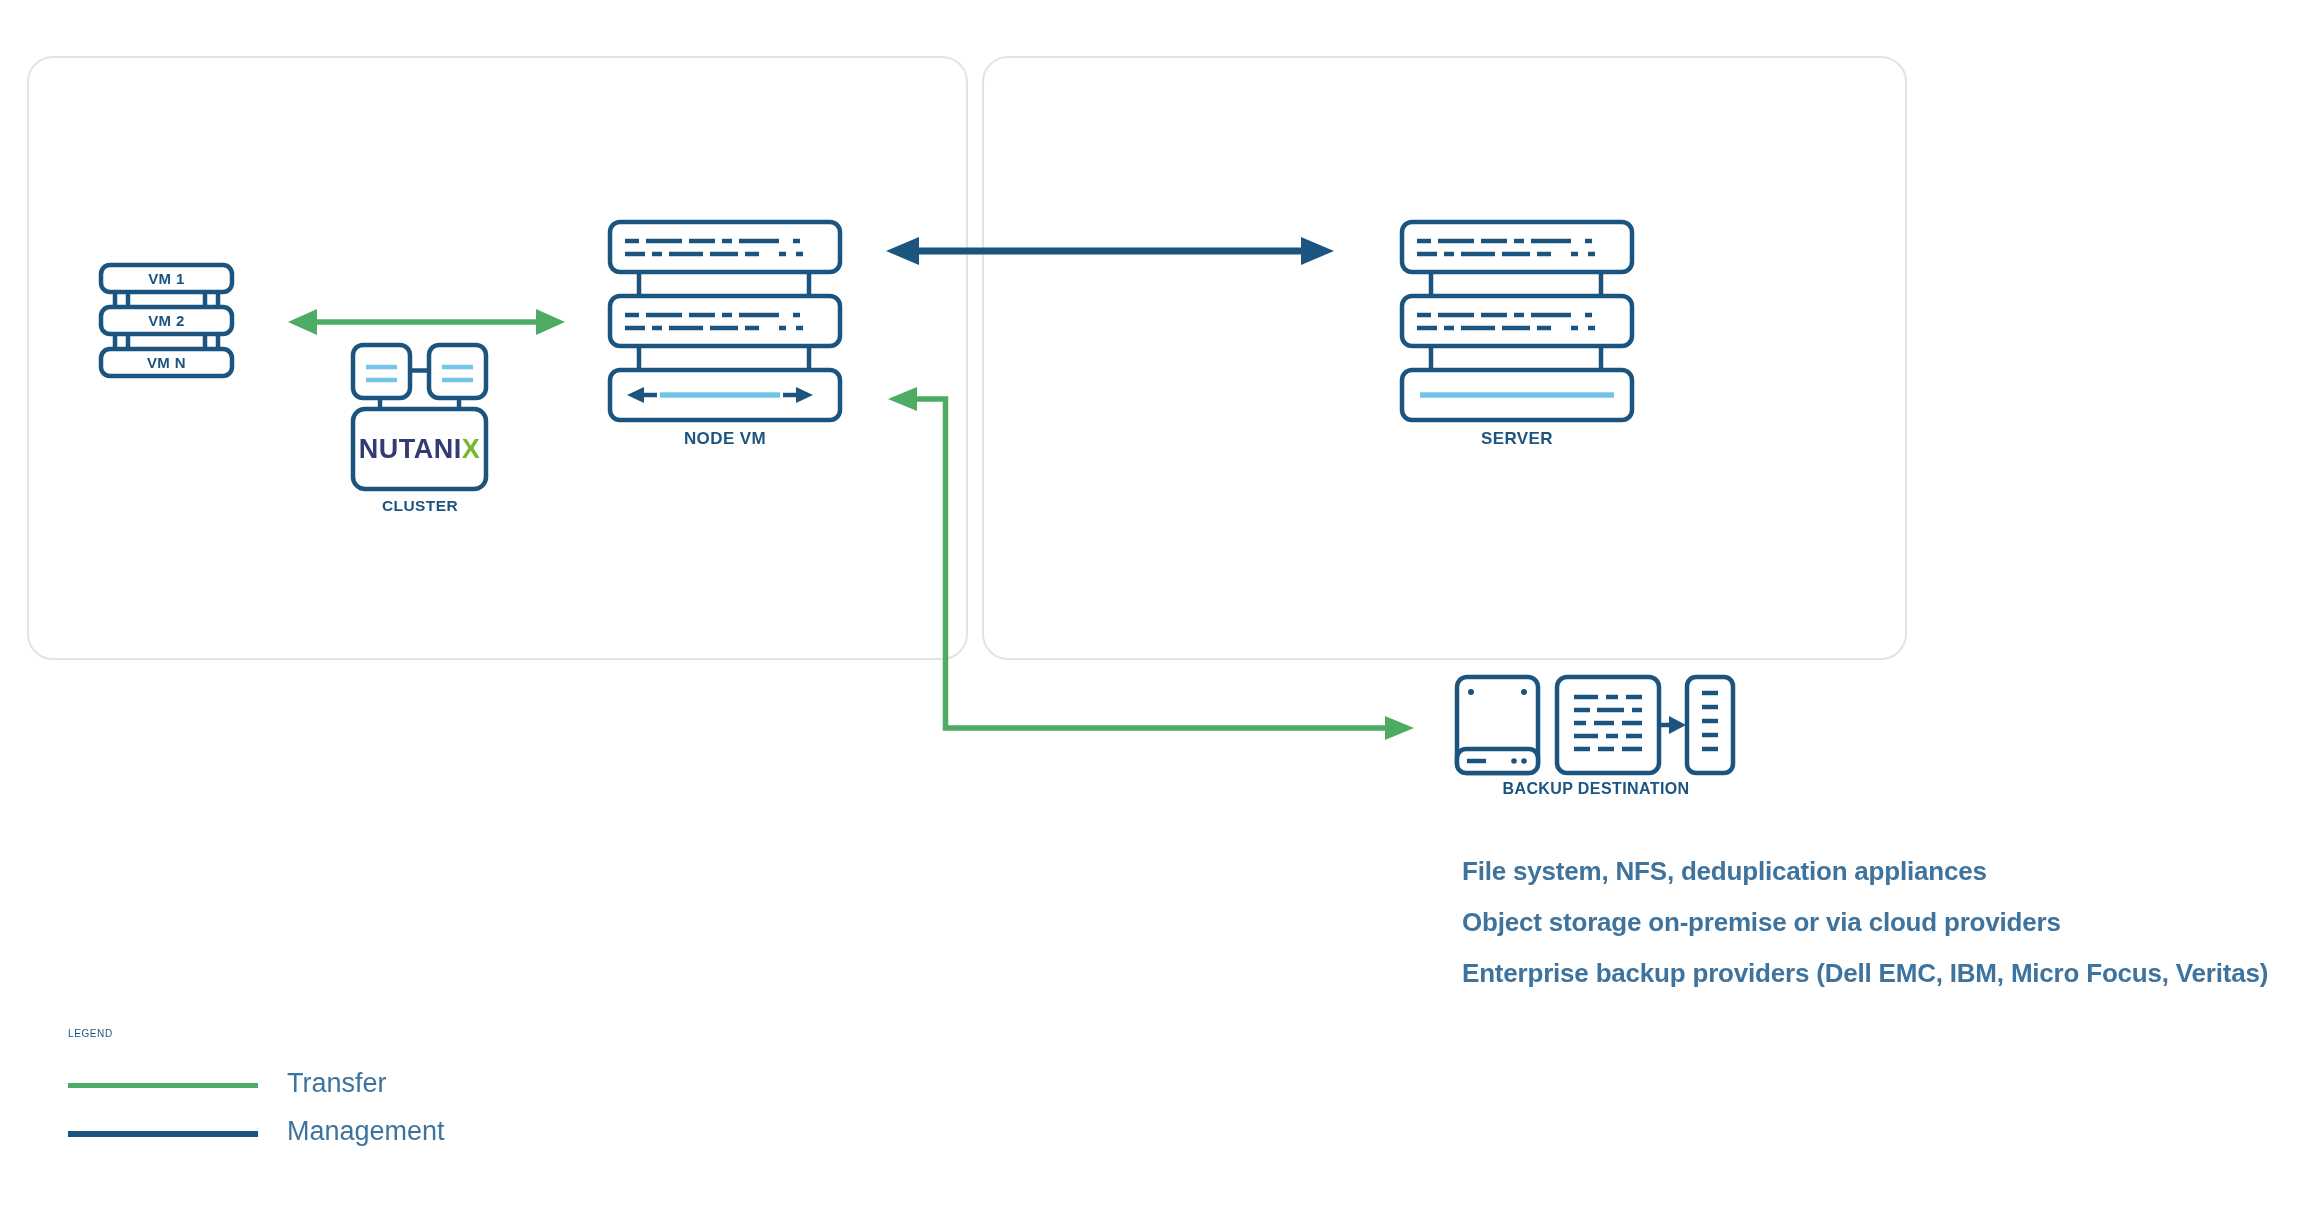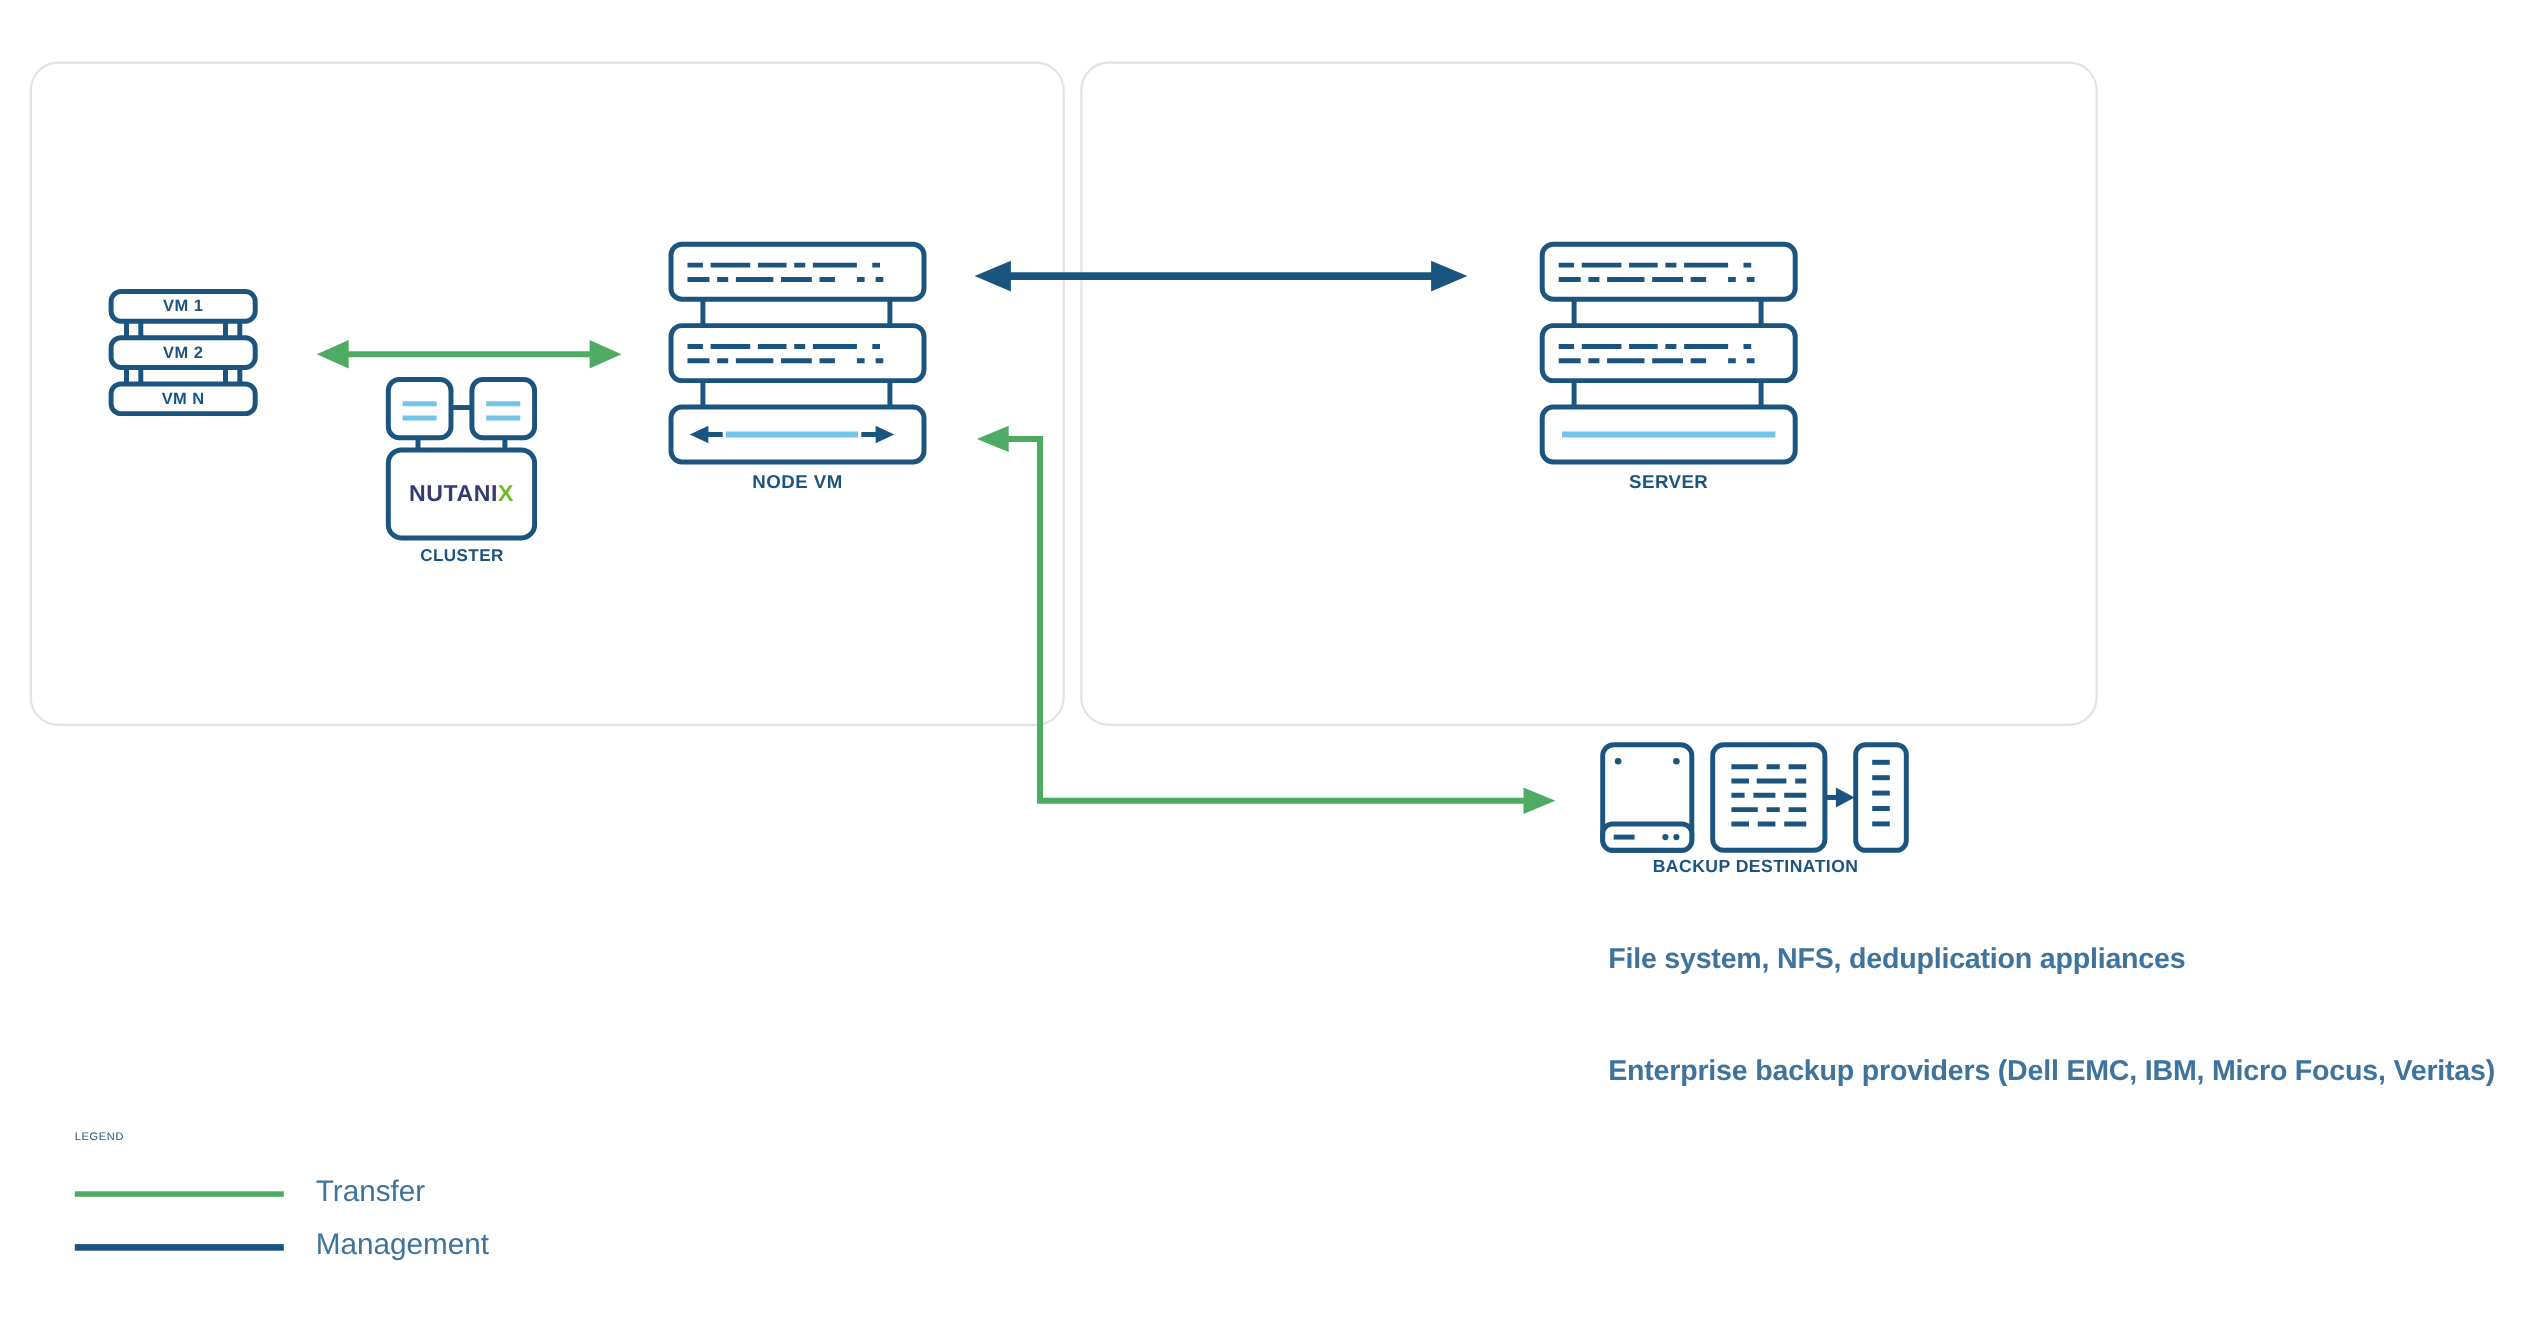--- a/index.html
+++ b/index.html
@@ -16,21 +16,21 @@
   .snf{fill:var(--navy,#1C5480);stroke:none;}
   .sb{stroke:var(--light_blue,#72C5E8);fill:none;}
   .sgf{fill:var(--green,#4DAB63);stroke:none;}
   .sgl{stroke:var(--green,#4DAB63);fill:none;}
 
   .icon-label{position:absolute;font-weight:bold;color:var(--navy,#1C5480);
     text-align:center;letter-spacing:.4px;}
   .vm-label{position:absolute;font-weight:bold;color:var(--navy,#1C5480);
     font-size:15px;display:flex;align-items:center;justify-content:center;letter-spacing:.4px;}
   .logo-box{position:absolute;display:flex;align-items:center;justify-content:center;
-    font-weight:bold;font-size:21px;letter-spacing:.5px;}
+    font-weight:bold;font-size:27px;letter-spacing:.5px;}
   .logo-main{color:var(--logo_navy,#333B72);}
   .logo-x{color:var(--logo_green,#76B82A);}
 
   .note{position:absolute;color:var(--steel_text,#3E739D);font-size:26px;font-weight:700;
     letter-spacing:-.2px;white-space:nowrap;}
   .legend-title{position:absolute;font-weight:normal;font-size:10px;color:var(--navy,#1C5480);letter-spacing:.6px;}
   .legend-line{position:absolute;width:190px;}
   .legend-label{position:absolute;color:var(--steel_text,#3E739D);font-size:27px;font-weight:300;}
 </style>
 </head>
@@ -151,20 +151,21 @@
       <line x1="247" y1="18" x2="263" y2="18" class="sn"></line>
       <line x1="247" y1="32" x2="263" y2="32" class="sn"></line>
       <line x1="247" y1="46" x2="263" y2="46" class="sn"></line>
       <line x1="247" y1="60" x2="263" y2="60" class="sn"></line>
       <line x1="247" y1="74" x2="263" y2="74" class="sn"></line>
     </g>
   </svg>
   <div class="icon-label" style="left:1446px;top:780px;width:300px;font-size:16px">BACKUP DESTINATION</div>
 
   <div class="note" style="left:1462px;top:856px">File system, NFS, deduplication appliances</div>
+  <div class="note" style="left:1462px;top:907px">Object storage on-premise or via cloud providers</div>
   <div class="note" style="left:1462px;top:958px">Enterprise backup providers (Dell EMC, IBM, Micro Focus, Veritas)</div>
 
   <div class="legend-title" style="left:68px;top:1028px">LEGEND</div>
   <div class="legend-line" style="left:68px;top:1083px;height:5px;background:var(--green,#4DAB63)"></div>
   <div class="legend-label" style="left:287px;top:1068px">Transfer</div>
   <div class="legend-line" style="left:68px;top:1131px;height:6px;background:var(--navy,#1C5480)"></div>
   <div class="legend-label" style="left:287px;top:1116px">Management</div>
 
 </div>
 

